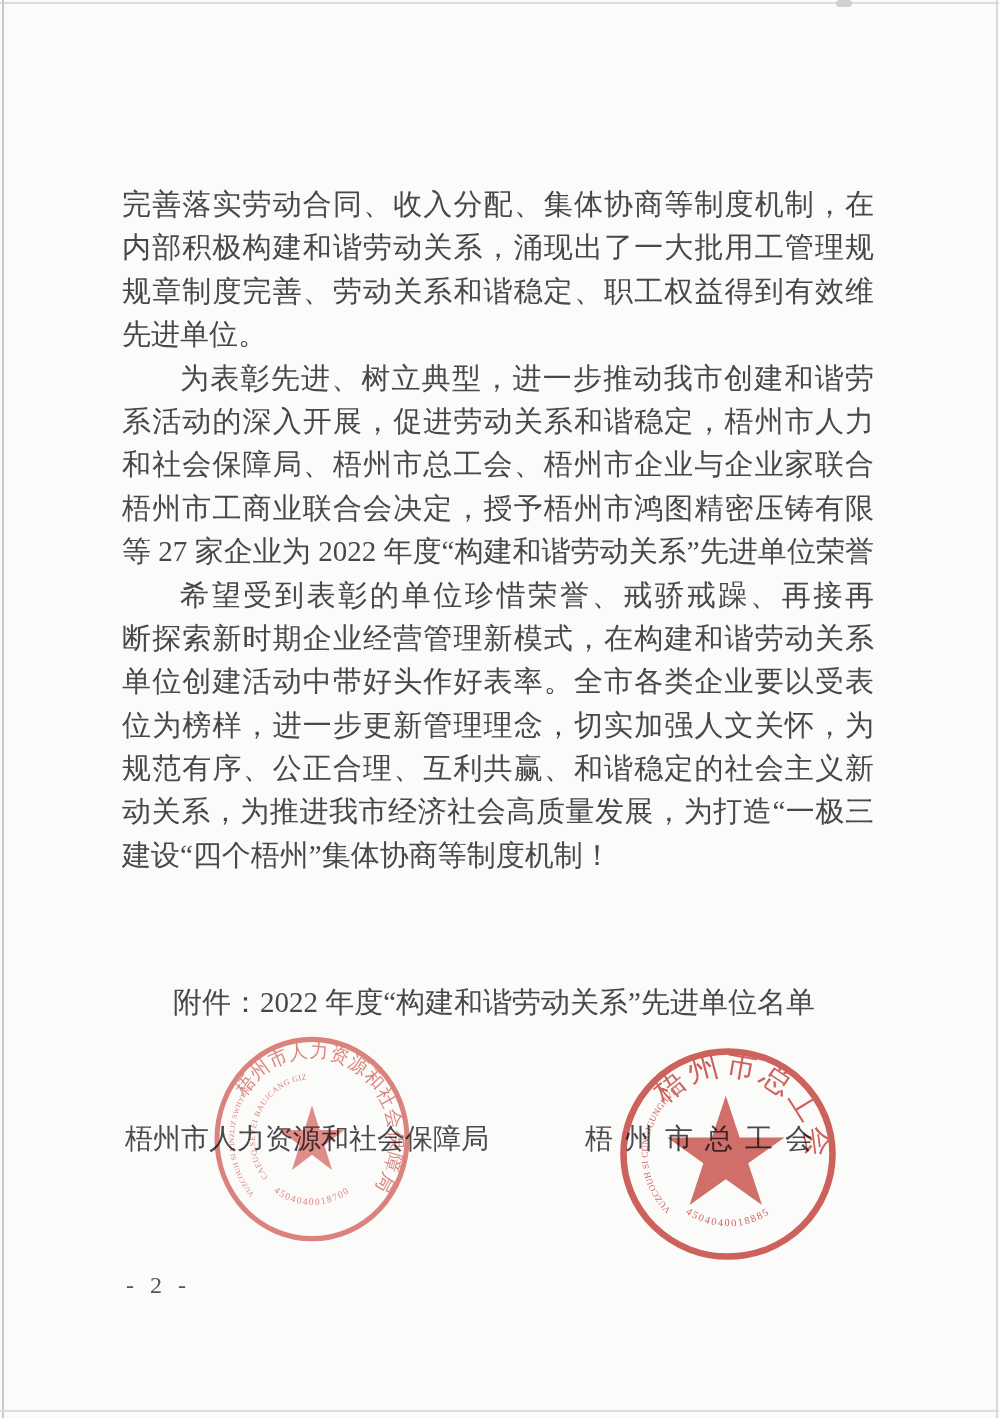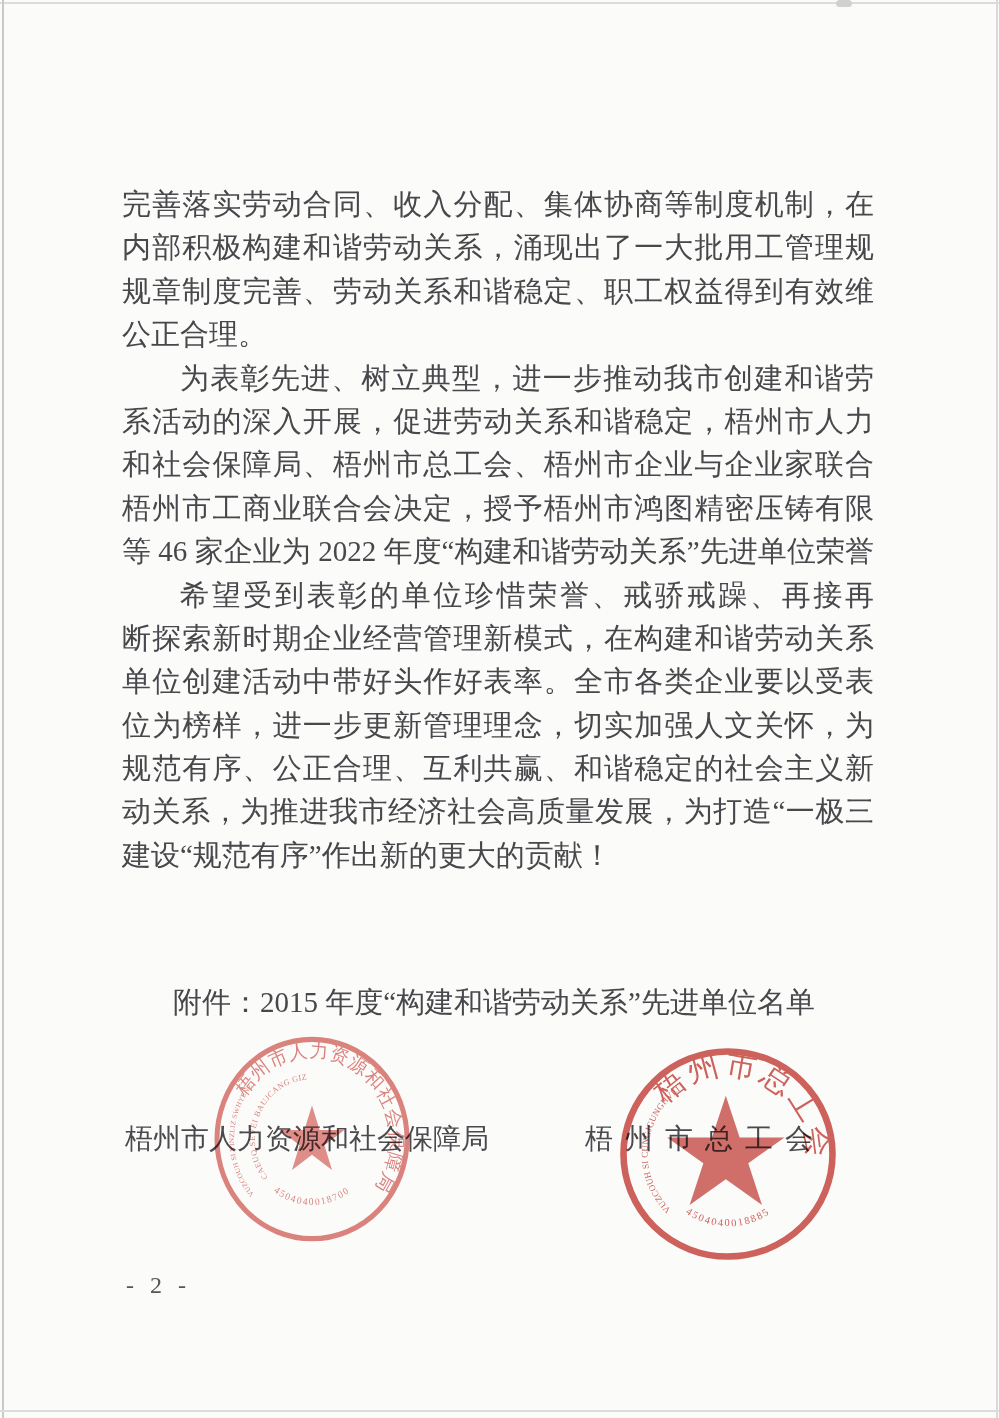--- a/index.html
+++ b/index.html
@@ -76,36 +76,36 @@
   <div class="edge edge-top"></div>
   <div class="edge edge-left"></div>
   <div class="edge edge-right"></div>
   <div class="edge edge-bottom"></div>
   <div class="smudge"></div>
 
   <div class="doc-body">
       <div class="line fill">完善落实劳动合同、收入分配、集体协商等制度机制，在企业</div>
       <div class="line fill">内部积极构建和谐劳动关系，涌现出了一大批用工管理规范、</div>
       <div class="line fill">规章制度完善、劳动关系和谐稳定、职工权益得到有效维护的</div>
-      <div class="line">公正合理。</div>
+      <div class="line">先进单位。</div>
       <div class="line fill ind">为表彰先进、树立典型，进一步推动我市创建和谐劳动关</div>
       <div class="line fill">系活动的深入开展，促进劳动关系和谐稳定，梧州市人力资源</div>
       <div class="line fill">和社会保障局、梧州市总工会、梧州市企业与企业家联合会、</div>
       <div class="line fill">梧州市工商业联合会决定，授予梧州市鸿图精密压铸有限公司</div>
-      <div class="line fill">等 46 家企业为 2022 年度“构建和谐劳动关系”先进单位荣誉</div>
+      <div class="line fill">等 27 家企业为 2022 年度“构建和谐劳动关系”先进单位荣誉</div>
       <div class="line fill ind">希望受到表彰的单位珍惜荣誉、戒骄戒躁、再接再厉，不</div>
       <div class="line fill">断探索新时期企业经营管理新模式，在构建和谐劳动关系先进</div>
       <div class="line fill">单位创建活动中带好头作好表率。全市各类企业要以受表彰单</div>
       <div class="line fill">位为榜样，进一步更新管理理念，切实加强人文关怀，为建立</div>
       <div class="line fill">规范有序、公正合理、互利共赢、和谐稳定的社会主义新型劳</div>
       <div class="line fill">动关系，为推进我市经济社会高质量发展，为打造“一极三城”</div>
-      <div class="line">建设“规范有序”作出新的更大的贡献！</div>
+      <div class="line">建设“四个梧州”集体协商等制度机制！</div>
     </div>
 
-  <div class="attachment-line">附件：2015 年度“构建和谐劳动关系”先进单位名单</div>
+  <div class="attachment-line">附件：2022 年度“构建和谐劳动关系”先进单位名单</div>
 
   <div class="signature signature-left">梧州市人力资源和社会保障局</div>
   <div class="signature signature-right">梧州市总工会</div>
 
   <svg class="seal seal-left" viewBox="0 0 200 200" preserveAspectRatio="none">
     <circle class="ring-circle" cx="100" cy="100" r="95" stroke-width="5"></circle>
     <path id="lsRing" d="M 44.85 155.15 A 78 78 0 1 1 155.15 155.15" fill="none"></path>
     <path id="lsInner" d="M 59.7 140.3 A 57 57 0 1 1 140.3 140.3" fill="none"></path>
     <path id="lsNum" d="M 55.45 144.55 A 63 63 0 0 0 144.55 144.55" fill="none"></path>
     <text font-size="7" letter-spacing="0.2">

